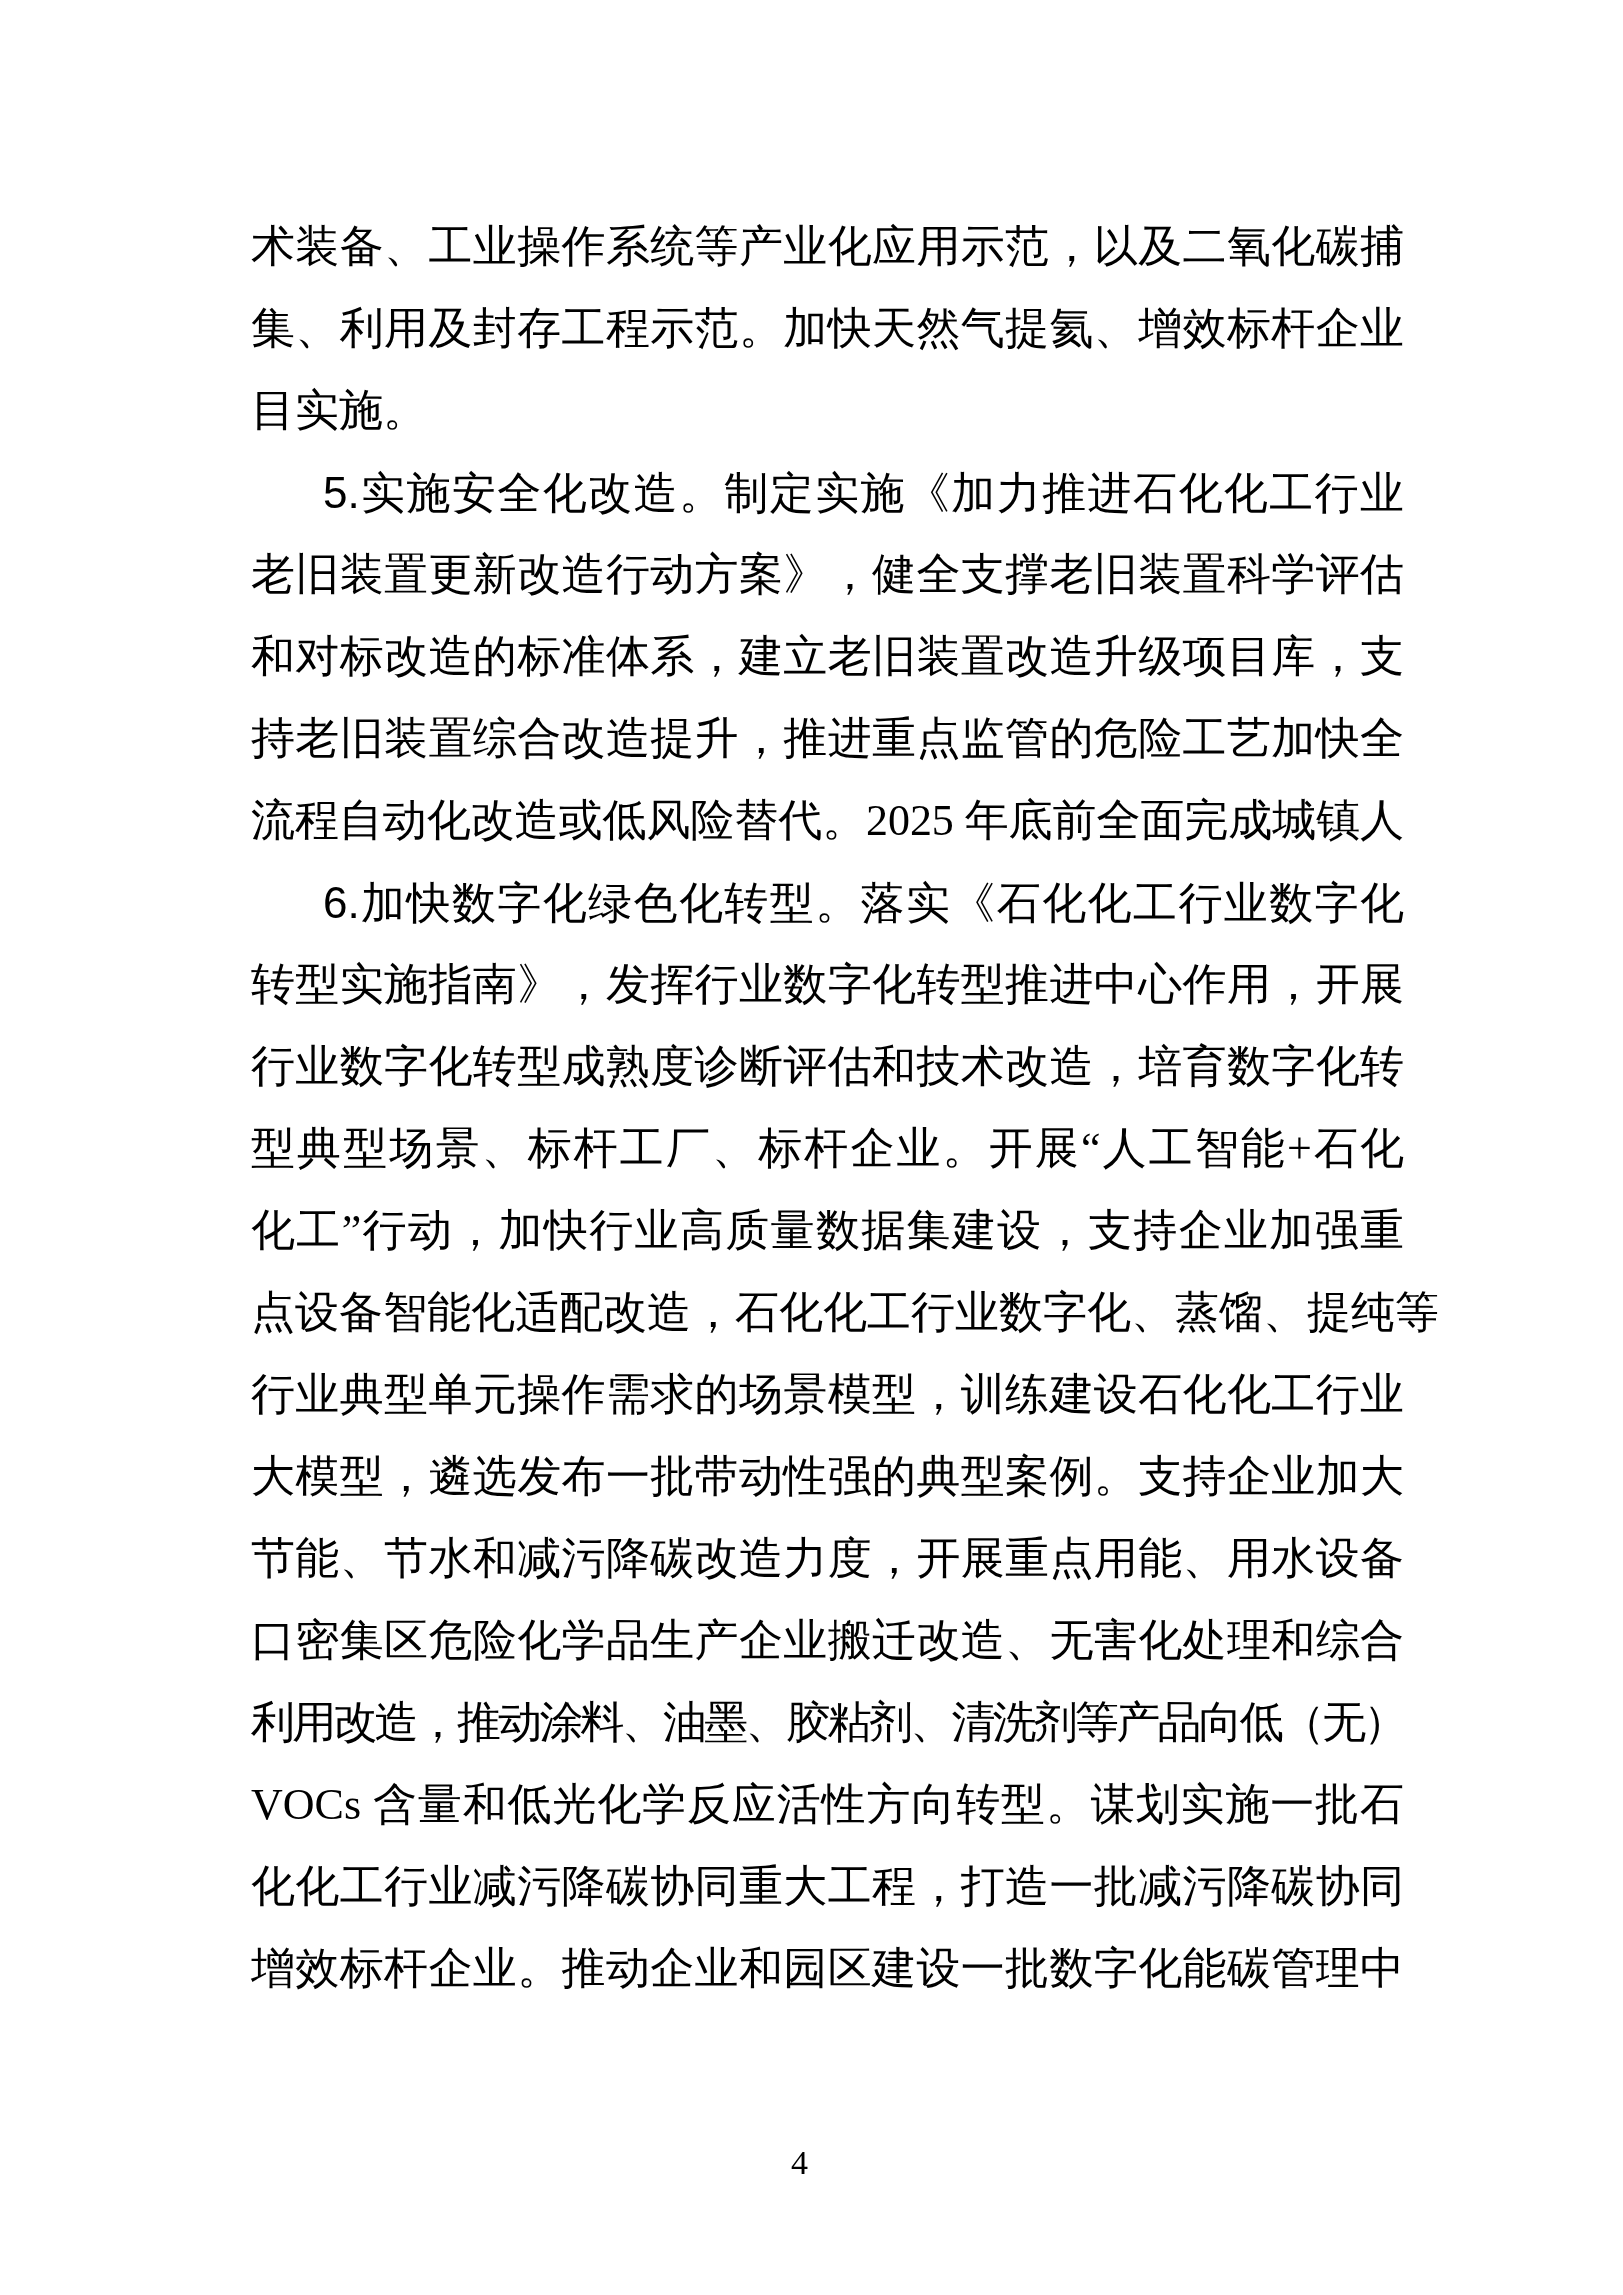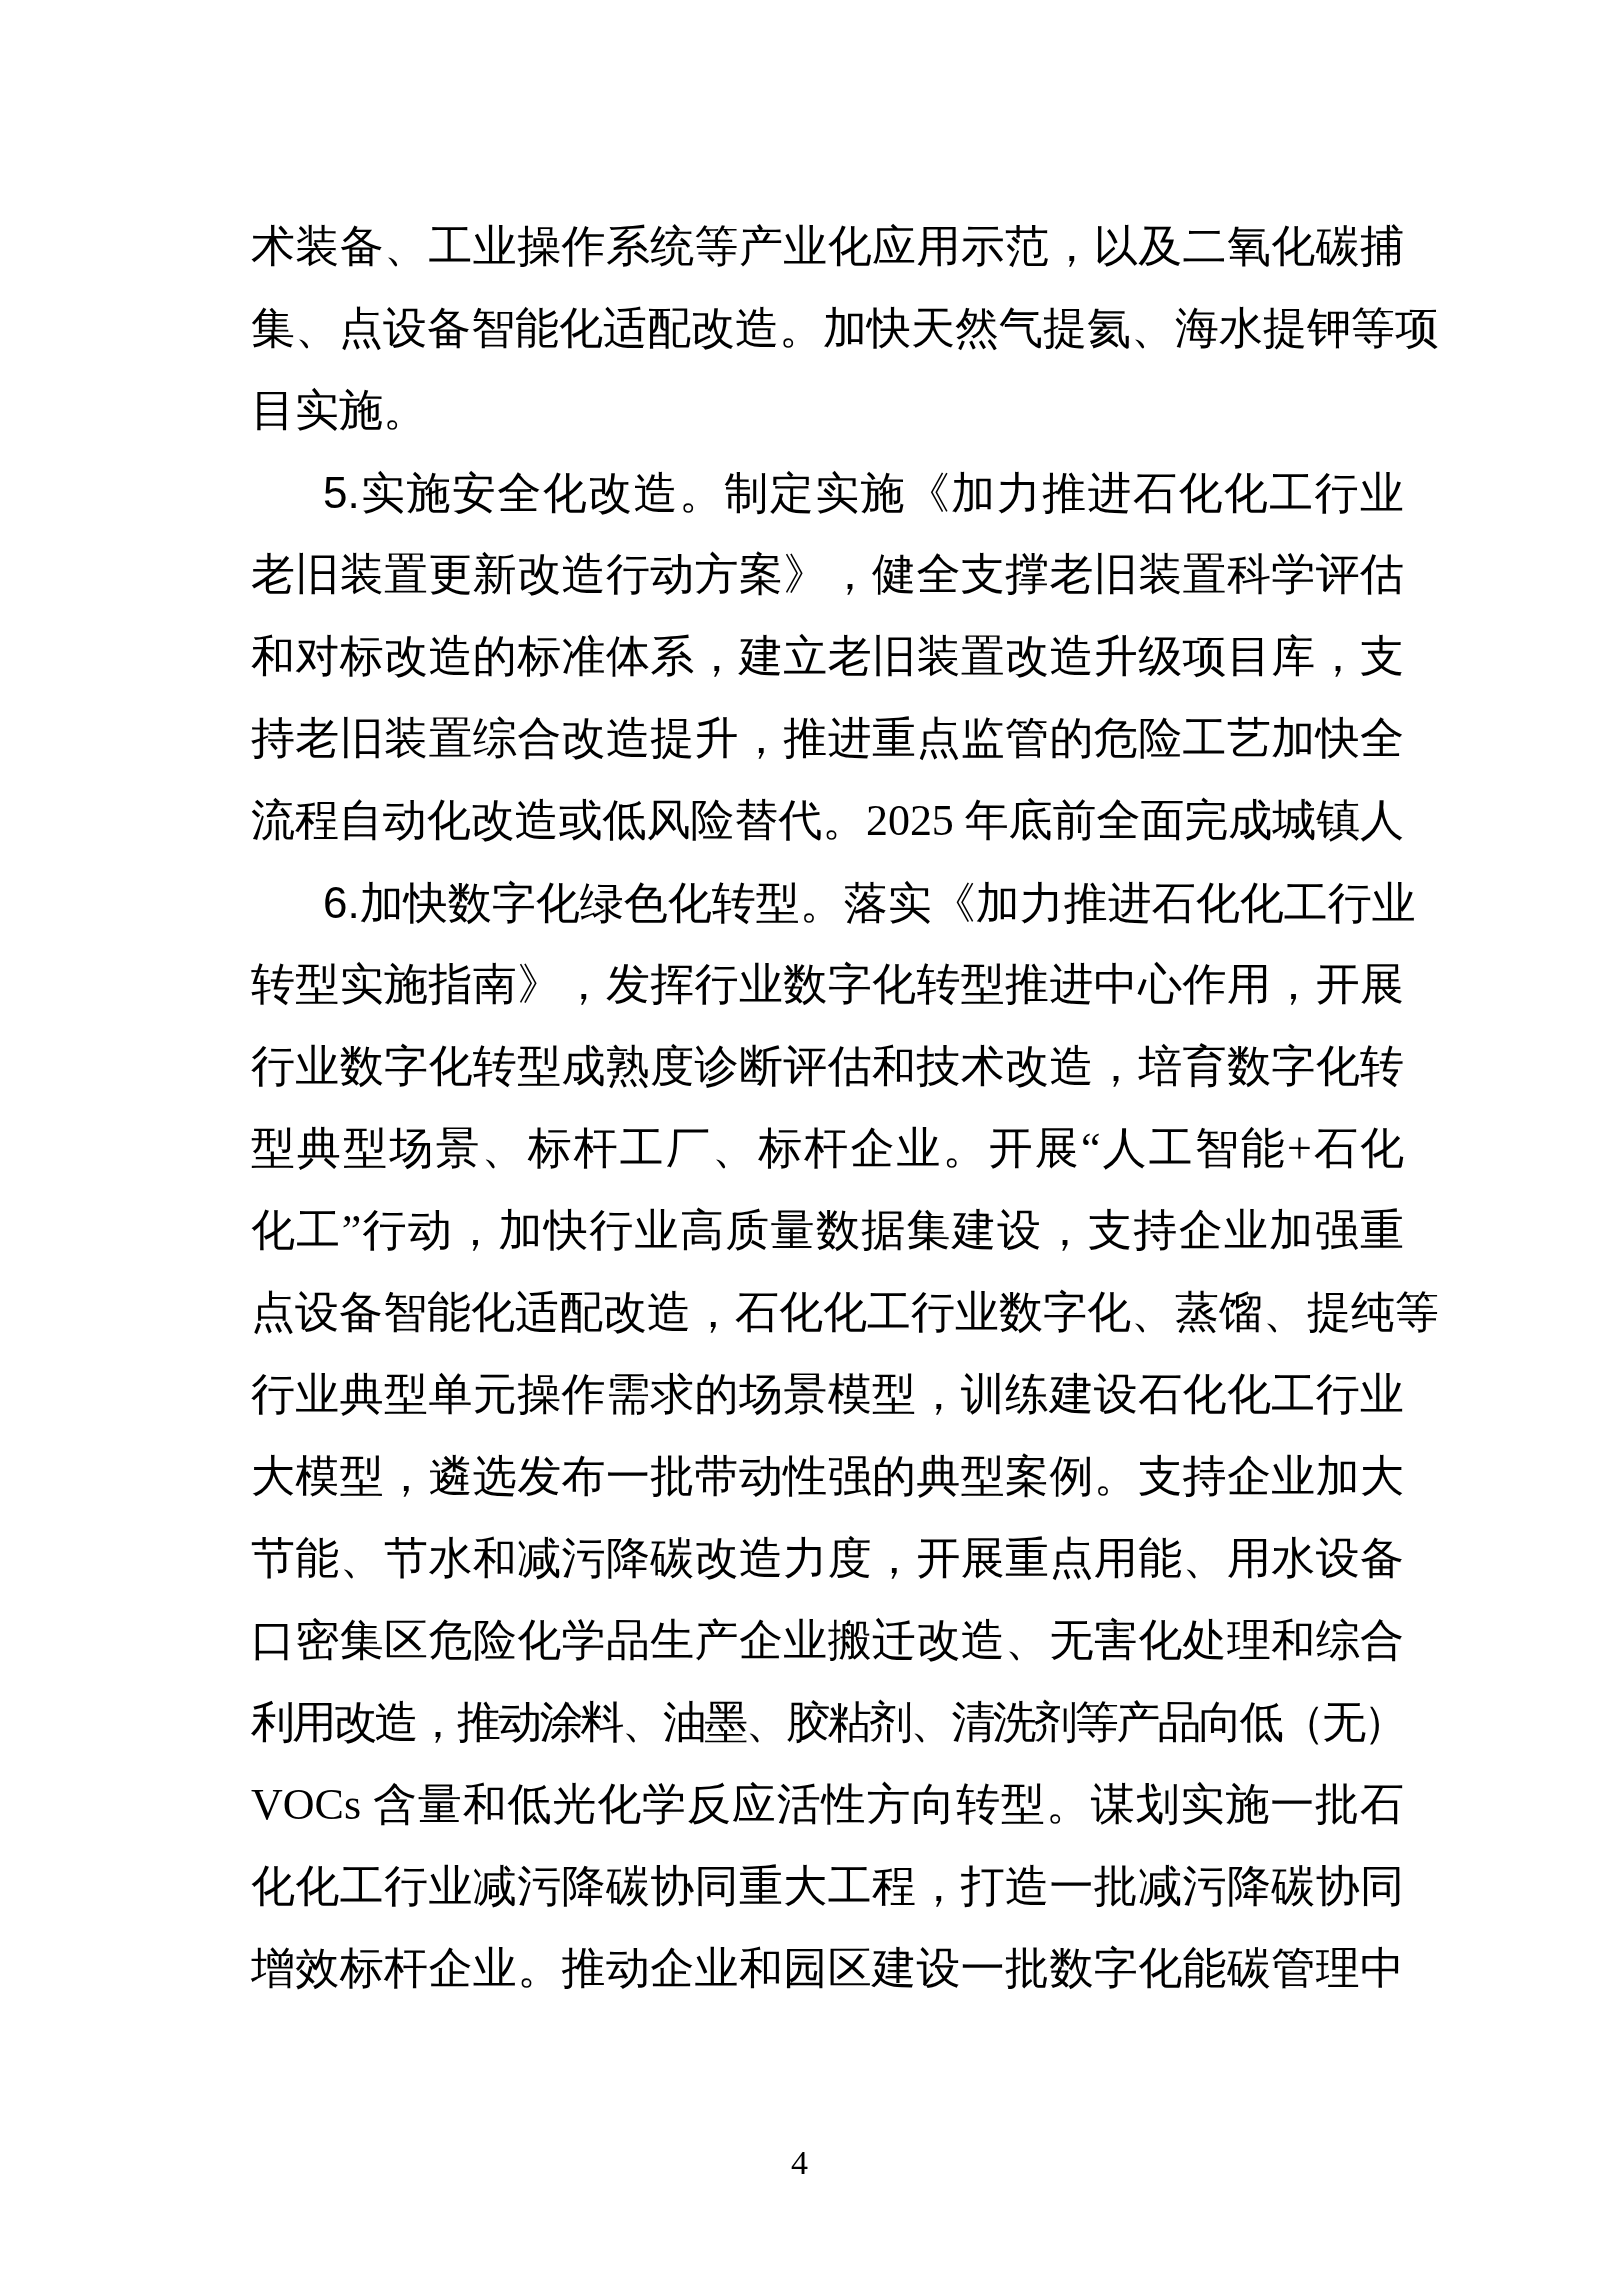--- a/index.html
+++ b/index.html
@@ -51,28 +51,28 @@
     line-height: 41px;
     color: #000000;
   }
 </style>
 </head>
 <body>
 
 <div class="page">
   <div class="text-block" id="text-block">
       <div class="line"><span>术装备、工业操作系统等产业化应用示范，以及二氧化碳捕</span></div>
-      <div class="line"><span>集、点设备智能化适配改造。加快天然气提氦、海水提钾等项</span></div>
+      <div class="line"><span>集、利用及封存工程示范。加快天然气提氦、增效标杆企业</span></div>
       <div class="line para-end"><span>目实施。</span></div>
       <div class="line indent"><b>5.实施安全化改造。</b><span>制定实施《加力推进石化化工行业</span></div>
       <div class="line"><span>老旧装置更新改造行动方案》，健全支撑老旧装置科学评估</span></div>
       <div class="line"><span>和对标改造的标准体系，建立老旧装置改造升级项目库，支</span></div>
       <div class="line"><span>持老旧装置综合改造提升，推进重点监管的危险工艺加快全</span></div>
       <div class="line" style="letter-spacing: -0.1px;"><span>流程自动化改造或低风险替代。2025 年底前全面完成城镇人</span></div>
-      <div class="line indent"><b>6.加快数字化绿色化转型。</b><span>落实《加力推进石化化工行业</span></div>
+      <div class="line indent"><b>6.加快数字化绿色化转型。</b><span>落实《石化化工行业数字化</span></div>
       <div class="line"><span>转型实施指南》，发挥行业数字化转型推进中心作用，开展</span></div>
       <div class="line"><span>行业数字化转型成熟度诊断评估和技术改造，培育数字化转</span></div>
       <div class="line"><span>型典型场景、标杆工厂、标杆企业。开展“人工智能+石化</span></div>
       <div class="line"><span>化工”行动，加快行业高质量数据集建设，支持企业加强重</span></div>
       <div class="line"><span>点设备智能化适配改造，石化化工行业数字化、蒸馏、提纯等</span></div>
       <div class="line"><span>行业典型单元操作需求的场景模型，训练建设石化化工行业</span></div>
       <div class="line"><span>大模型，遴选发布一批带动性强的典型案例。支持企业加大</span></div>
       <div class="line"><span>节能、节水和减污降碳改造力度，开展重点用能、用水设备</span></div>
       <div class="line"><span>口密集区危险化学品生产企业搬迁改造、无害化处理和综合</span></div>
       <div class="line" style="letter-spacing: -2.8px;"><span>利用改造，推动涂料、油墨、胶粘剂、清洗剂等产品向低（无）</span></div>

